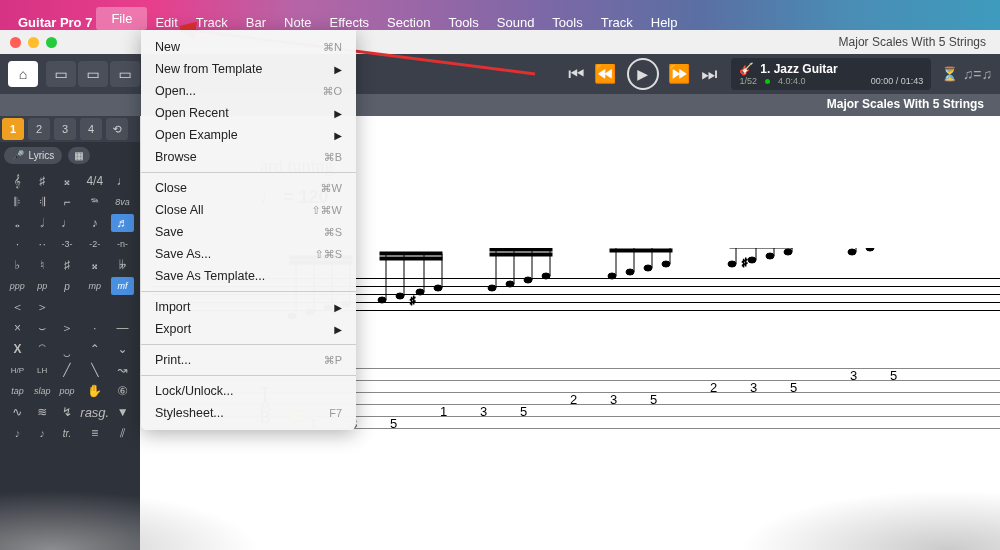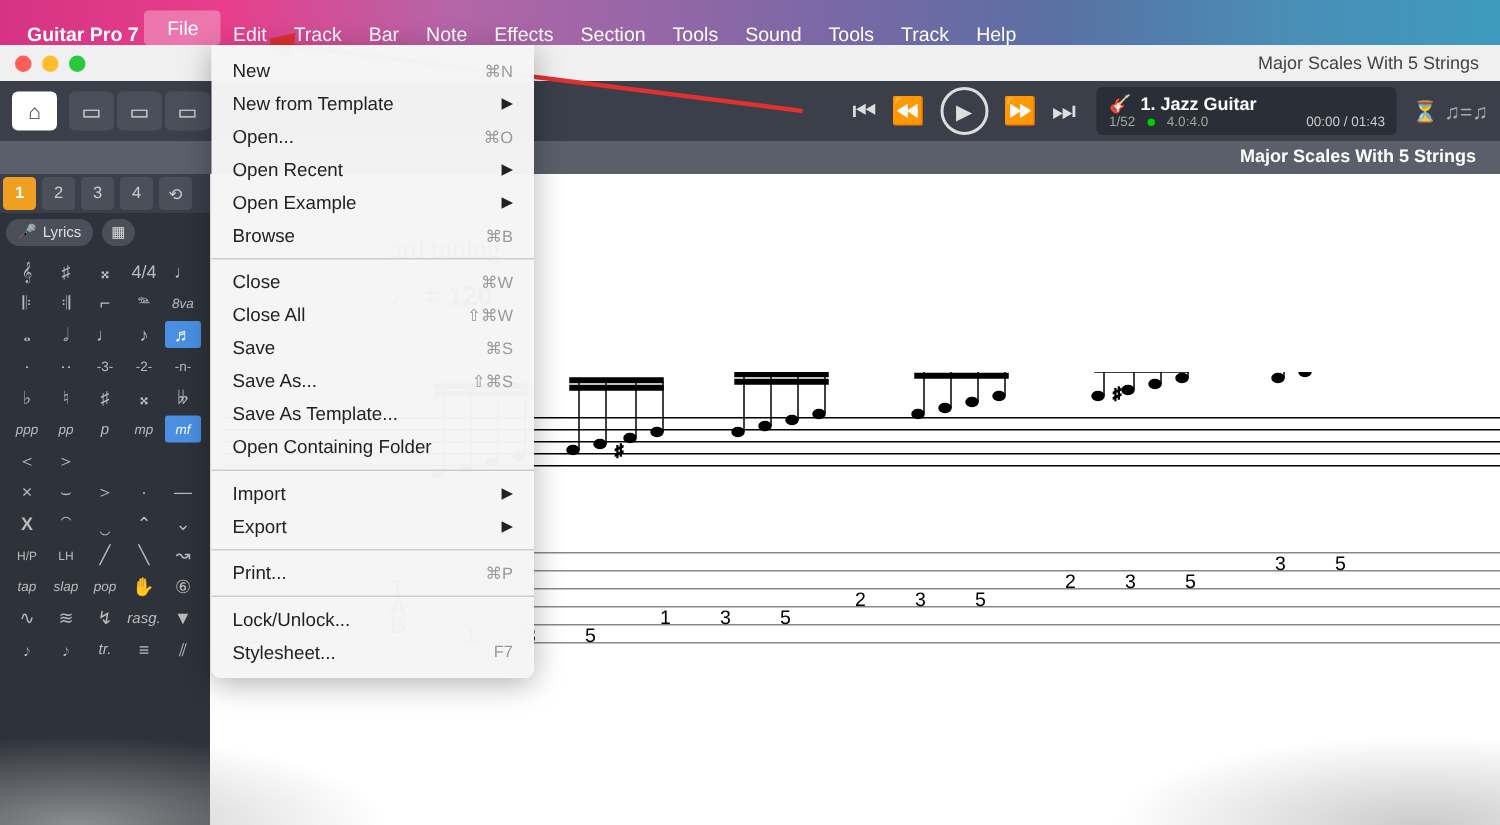--- a/index.html
+++ b/index.html
@@ -226,21 +226,21 @@
 
       <div class="cell" style="font-style:italic;font-size:9px">tap</div>
       <div class="cell" style="font-style:italic;font-size:9px">slap</div>
       <div class="cell" style="font-style:italic;font-size:9px">pop</div>
       <div class="cell">✋</div>
       <div class="cell">⑥</div>
 
       <div class="cell">∿</div>
       <div class="cell">≋</div>
       <div class="cell">↯</div>
-      <div class="cell" style="font-style:italic;font-size:10px">rasg.</div>
+      <div class="cell" style="font-style:italic;font-size:13px">rasg.</div>
       <div class="cell">▼</div>
 
       <div class="cell">𝆕</div>
       <div class="cell">𝆕</div>
       <div class="cell" style="font-style:italic;font-size:10px">tr.</div>
       <div class="cell">≡</div>
       <div class="cell">⫽</div>
     </div>
   </div>
 
@@ -407,23 +407,20 @@
       <span>Save</span>
       <span class="sc">⌘S</span>
     </div>
     <div class="row">
       <span>Save As...</span>
       <span class="sc">⇧⌘S</span>
     </div>
     <div class="row">
       <span>Save As Template...</span>
     </div>
-    <div class="row">
-      <span>Open Containing Folder</span>
-    </div>
     <div class="sep"></div>
     <div class="row">
       <span>Import</span>
       <span class="arr">▶</span>
     </div>
     <div class="row">
       <span>Export</span>
       <span class="arr">▶</span>
     </div>
     <div class="sep"></div>

